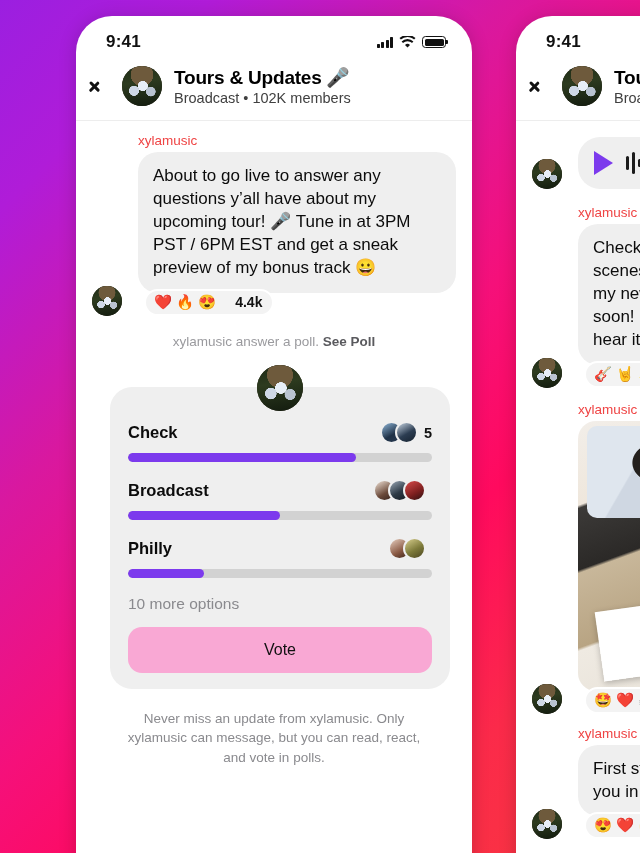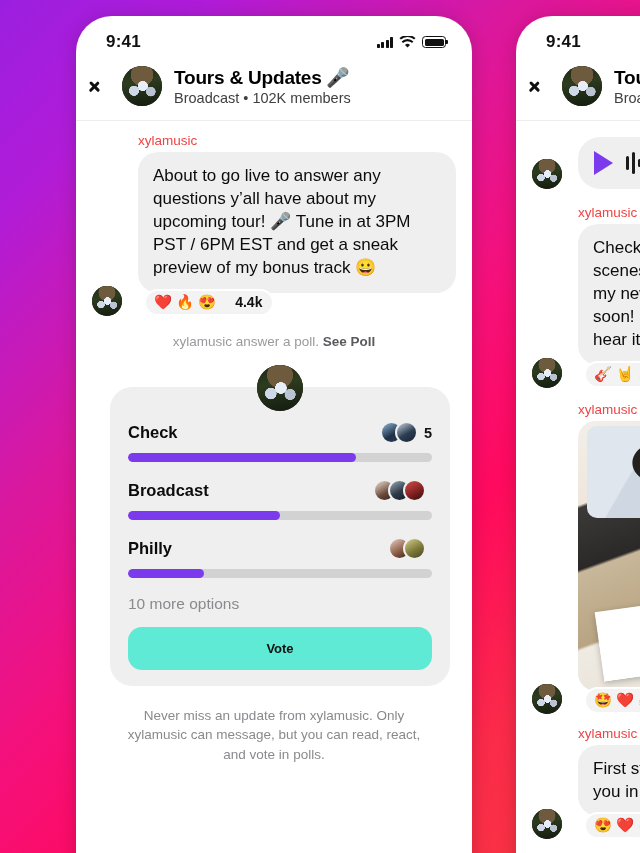--- a/index.html
+++ b/index.html
@@ -164,23 +164,23 @@
   .voter:first-child { margin-left: 0; }
   .voter-count {
     font-size: 14.5px; font-weight: bold; color: #111; margin-left: 6px;
   }
   .poll-bar {
     height: 9px; background: #D2D2D2; border-radius: 6px; overflow: hidden;
   }
   .poll-bar > span { display: block; height: 100%; background: #7C3AED; border-radius: 6px; }
   .more-options { font-size: 15.5px; color: #8A8A8E; margin: 16px 0 14px 0; }
   .vote-btn {
-    display: block; width: 100%; background: #5eead4;
+    display: block; width: 100%; background: #f9a8d4;
     border: none; border-radius: 14px; padding: 14px 0;
-    font-family: inherit; font-size: 13px; font-weight: bold; color: #111;
+    font-family: inherit; font-size: 16px; font-weight: normal; color: #111;
     cursor: pointer;
   }
   .seen-by {
     text-align: right; font-size: 12.5px; color: #A0A0A4;
     margin: 8px 10px 0 0;
   }
 
   .footer-note {
     text-align: center; font-size: 13.5px; line-height: 1.45;
     color: #8A8A8E; padding: 20px 34px 0 34px;

